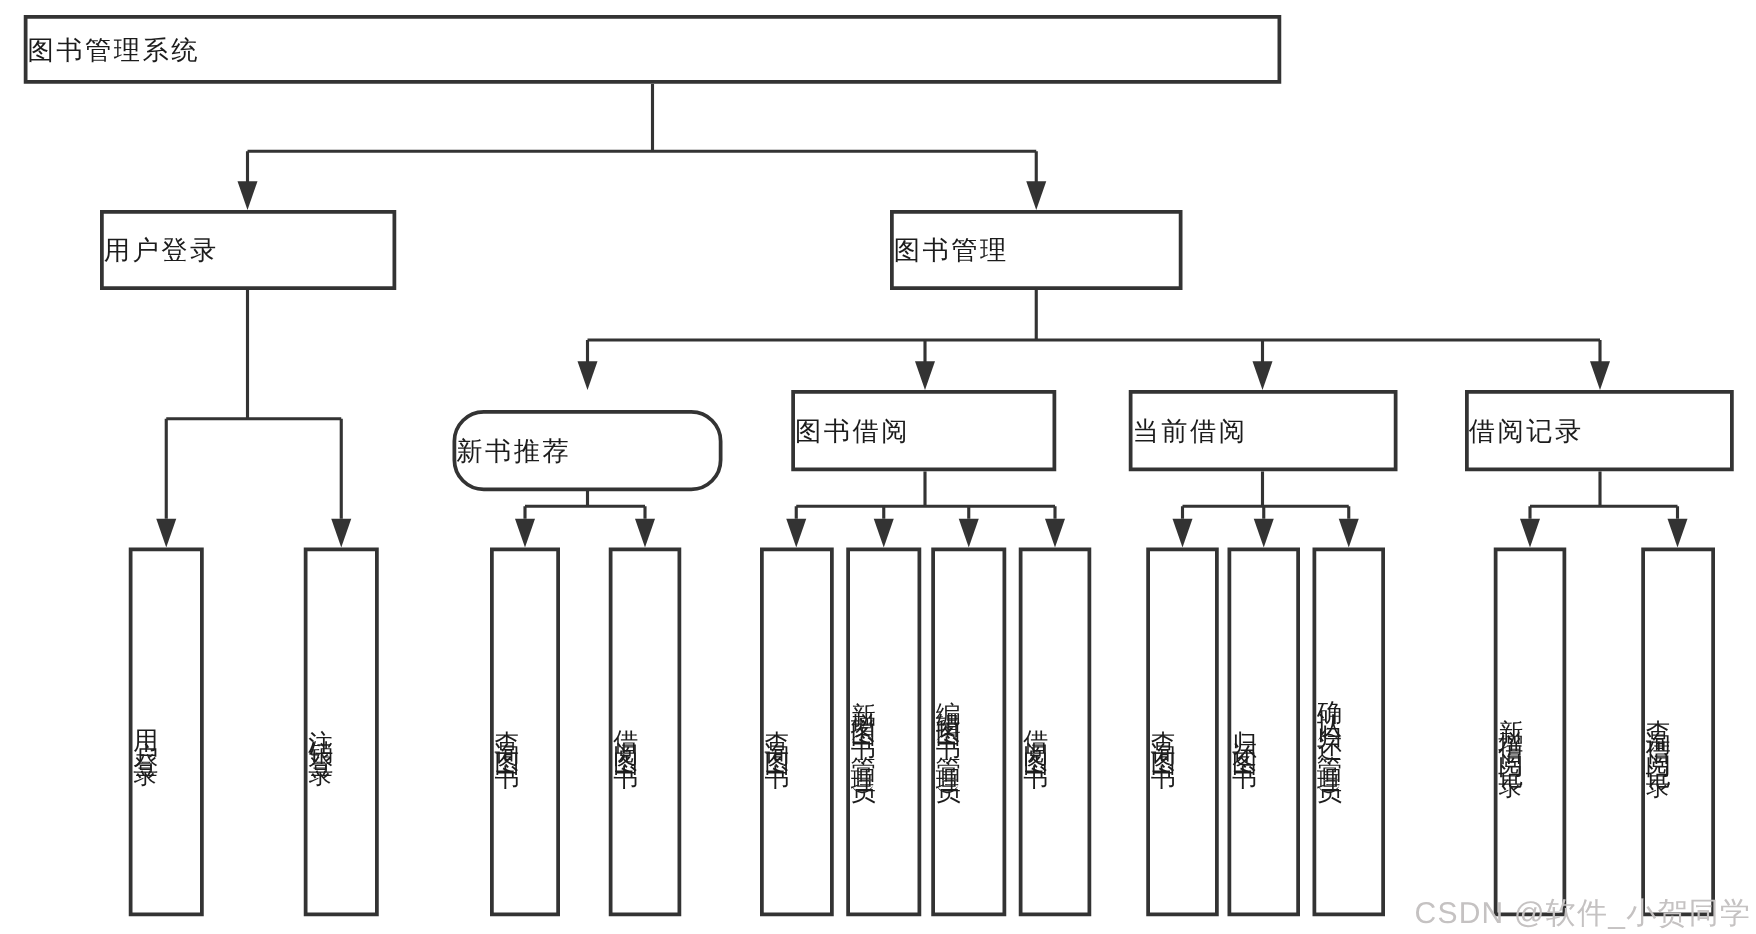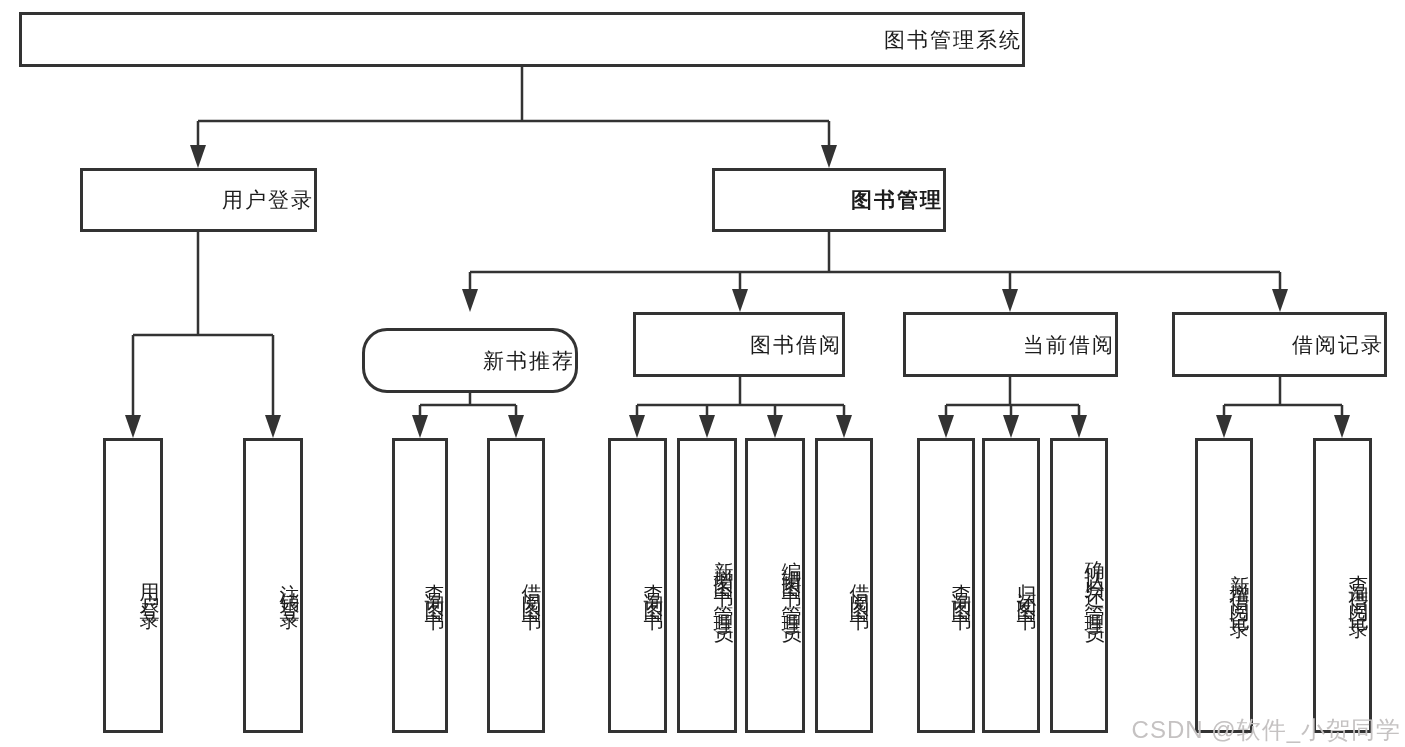--- a/index.html
+++ b/index.html
@@ -29,21 +29,21 @@
     stroke-width: 2.5;
     fill: none;
   }
   .wires polygon { fill: var(--line); }
   .node {
     position: absolute;
     background: var(--background);
     border: 3px solid var(--border);
     display: flex;
     align-items: center;
-    justify-content: flex-end;
+    justify-content: flex-start;
     color: var(--text);
     font-size: 21px;
     letter-spacing: 2px;
     text-align: center;
     white-space: nowrap;
   }
   .node.leaf {
     font-size: 20px;
   }
   .node.leaf span {
@@ -103,31 +103,31 @@
     <polygon points="1334,415 1350,415 1342,438"></polygon>
   </svg>
 
   <div class="node" style="left:19px; top:12px; width:1006px; height:55px;">
     <span>图书管理系统</span>
   </div>
 
   <div class="node" style="left:80px; top:168px; width:237px; height:64px;">
     <span>用户登录</span>
   </div>
-  <div class="node" style="left:712px; top:168px; width:234px; height:64px;font-weight:bold;">
+  <div class="node" style="left:712px; top:168px; width:234px; height:64px;">
     <span>图书管理</span>
   </div>
 
   <div class="node" style="left:362px; top:328px; width:216px; height:65px;border-radius:25px;">
     <span>新书推荐</span>
   </div>
   <div class="node" style="left:633px; top:312px; width:212px; height:65px;">
     <span>图书借阅</span>
   </div>
-  <div class="node" style="left:903px; top:312px; width:215px; height:65px;padding-left:40px;">
+  <div class="node" style="left:903px; top:312px; width:215px; height:65px;">
     <span>当前借阅</span>
   </div>
   <div class="node" style="left:1172px; top:312px; width:215px; height:65px;">
     <span>借阅记录</span>
   </div>
 
   <div class="node leaf" style="left:103px; top:438px; width:60px; height:295px;">
     <span>用户登录</span>
   </div>
   <div class="node leaf" style="left:243px; top:438px; width:60px; height:295px;">

